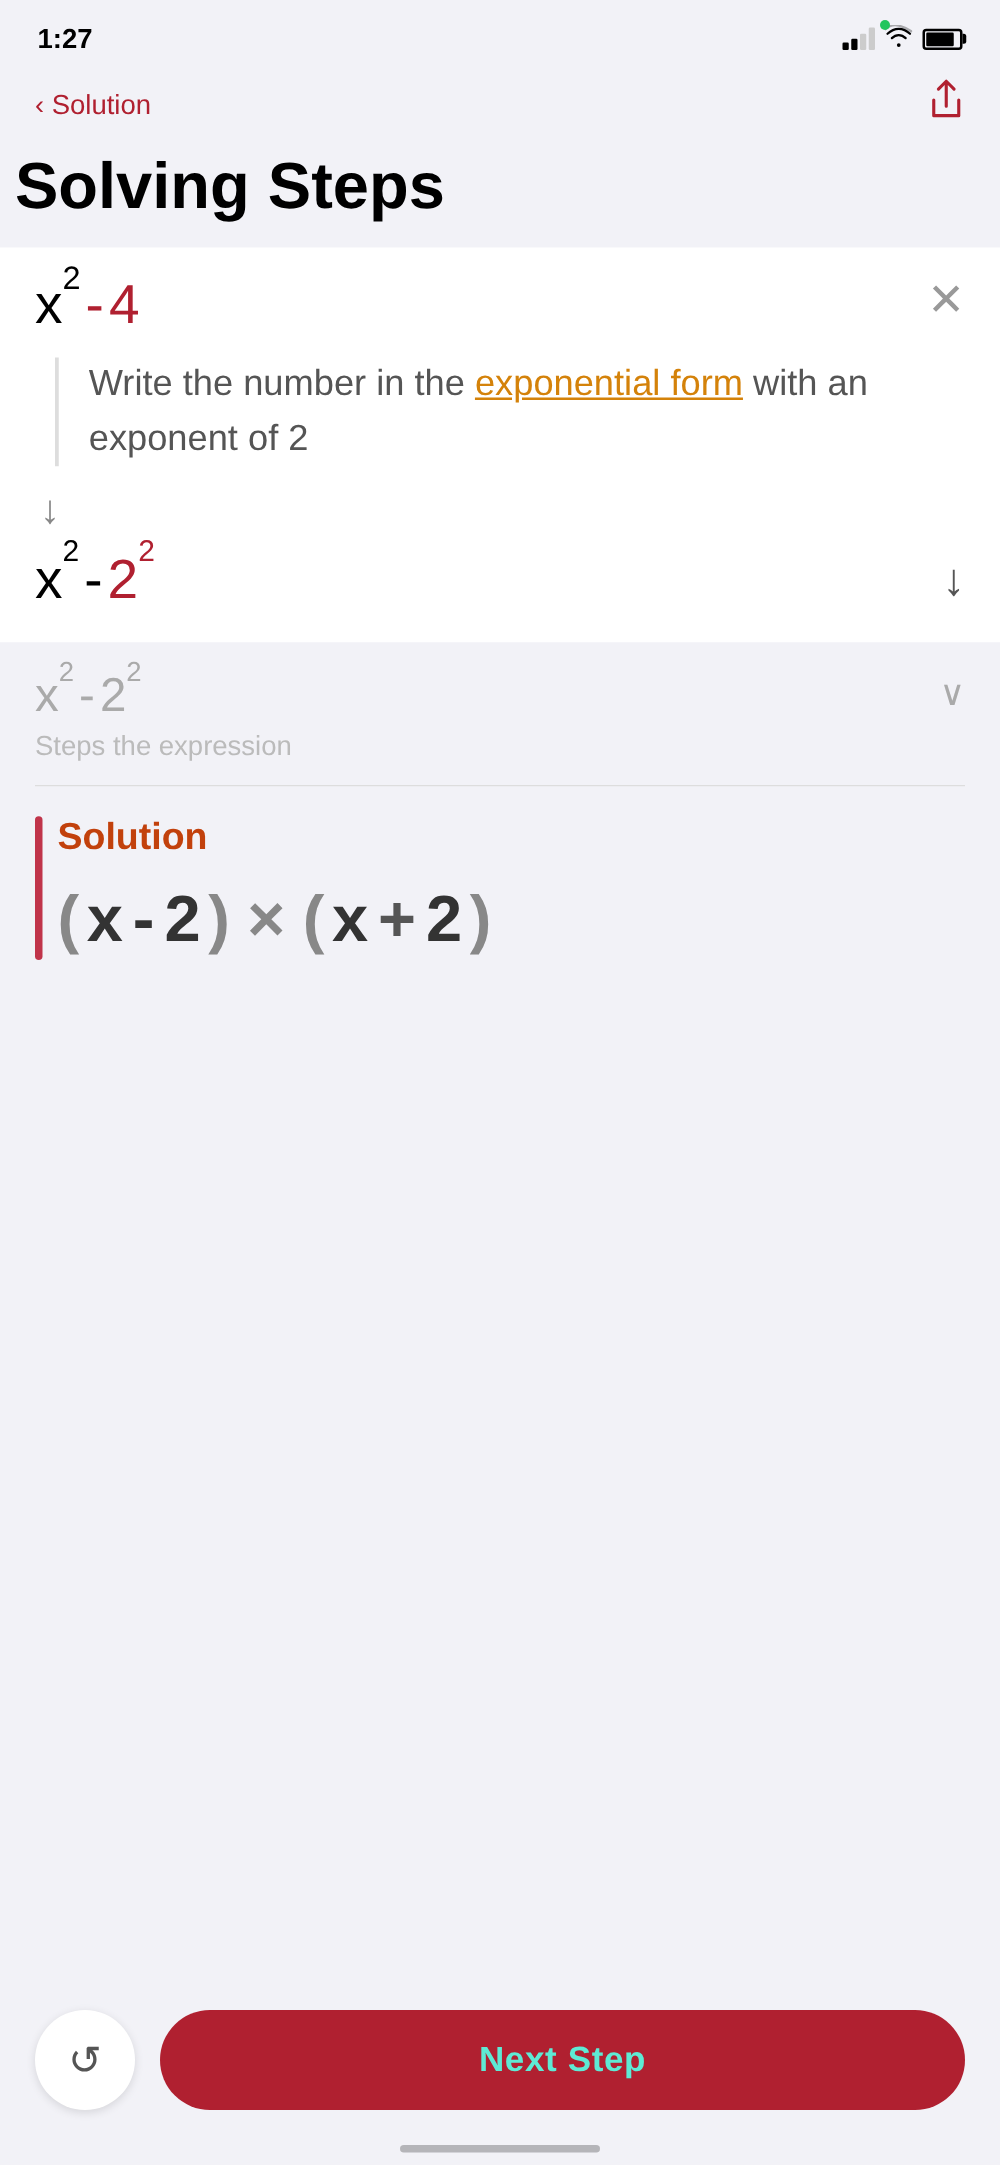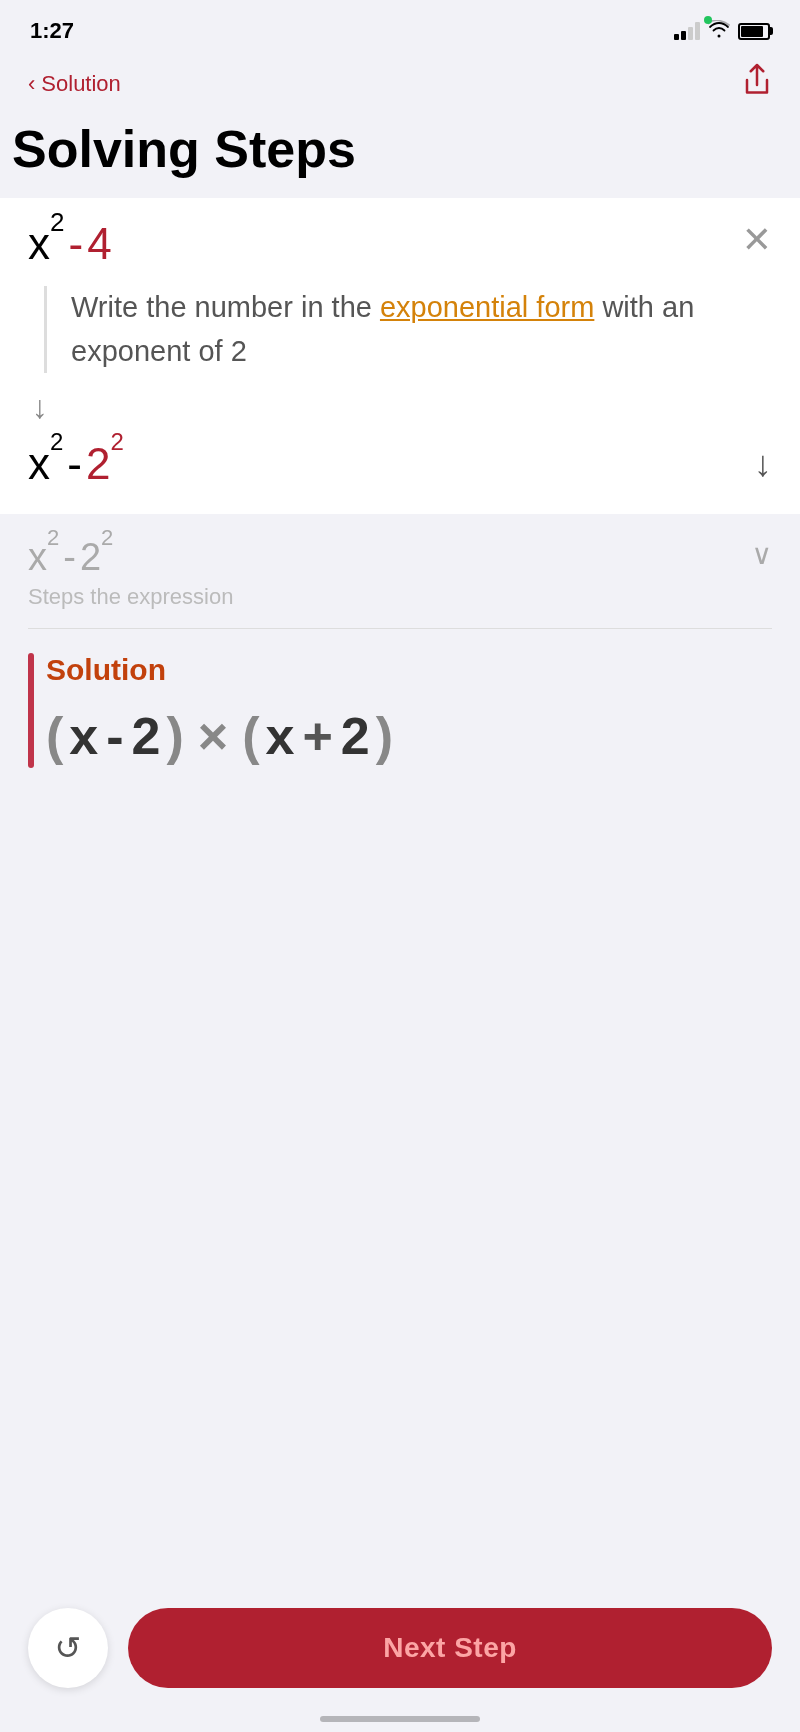--- a/index.html
+++ b/index.html
@@ -351,21 +351,21 @@
       color: #555;
       cursor: pointer;
       box-shadow: 0 2px 8px rgba(0,0,0,0.12);
     }
     .next-step-btn {
       flex: 1;
       height: 80px;
       border-radius: 50px;
       background: #b02030;
       border: none;
-      color: #fca5a5;
+      color: #5eead4;
       font-size: 28px;
       font-weight: 600;
       cursor: pointer;
       letter-spacing: 0.5px;
     }
     .home-indicator {
       position: fixed;
       bottom: 10px;
       left: 50%;
       transform: translateX(-50%);

